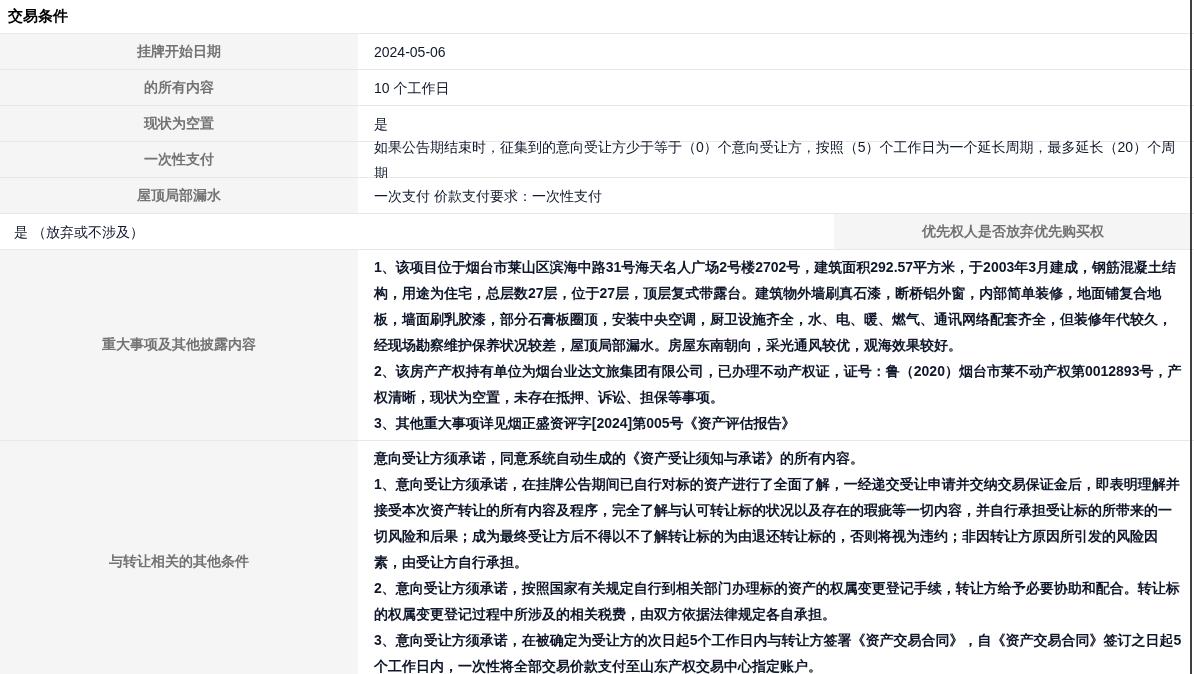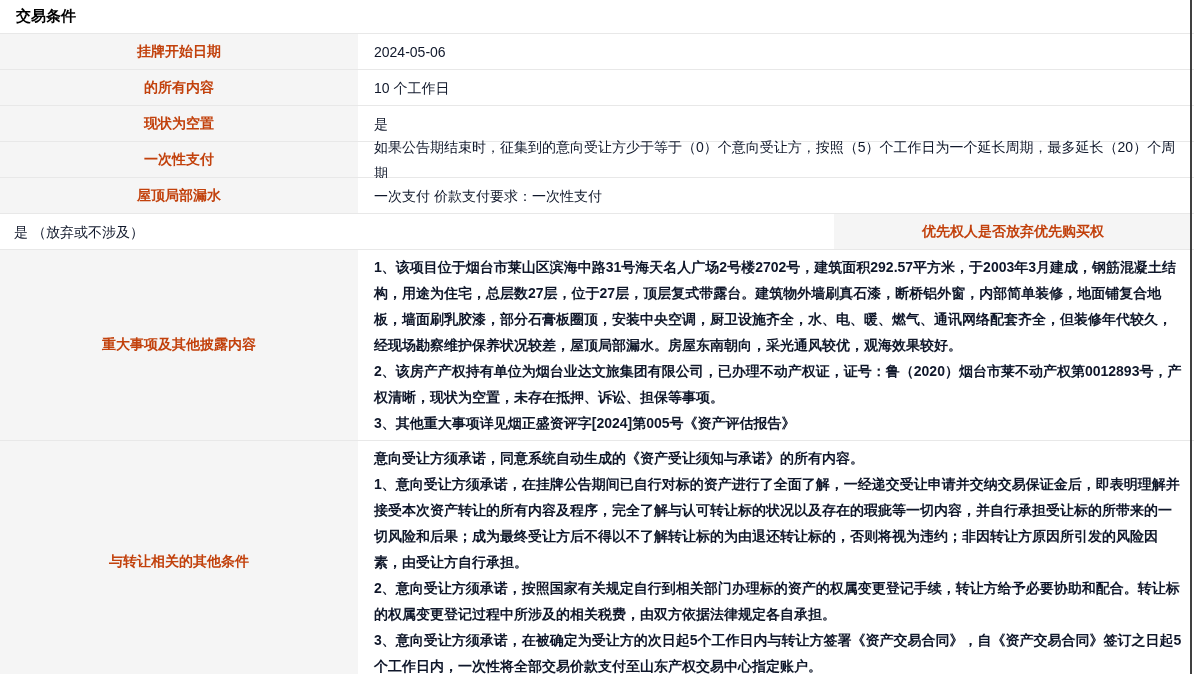--- a/index.html
+++ b/index.html
@@ -20,21 +20,21 @@
     height: 33px;
     display: flex;
     align-items: center;
     padding-left: 8px;
     box-sizing: border-box;
   }
   .section-title {
     font-size: 15px;
     font-weight: 700;
     color: #000000;
-    margin: 8px;
+    margin: 0;
   }
   .cond-table {
     border-top: 1px solid #e8e8e8;
     width: 100%;
   }
   .row {
     display: flex;
     border-bottom: 1px solid #e8e8e8;
     box-sizing: border-box;
   }
@@ -47,21 +47,21 @@
   .label-cell {
     width: 360px;
     flex: 0 0 360px;
     background: #f5f5f5;
     border-right: 2px solid #ffffff;
     display: flex;
     align-items: center;
     justify-content: center;
     font-size: 14px;
     font-weight: 700;
-    color: #c2410c;
+    color: #737373;
     text-align: center;
     padding: 0 10px;
   }
   .value-cell {
     flex: 1 1 auto;
     background: #ffffff;
     font-size: 14px;
     color: #0f172a;
     line-height: 26px;
     padding: 0 10px 0 14px;

